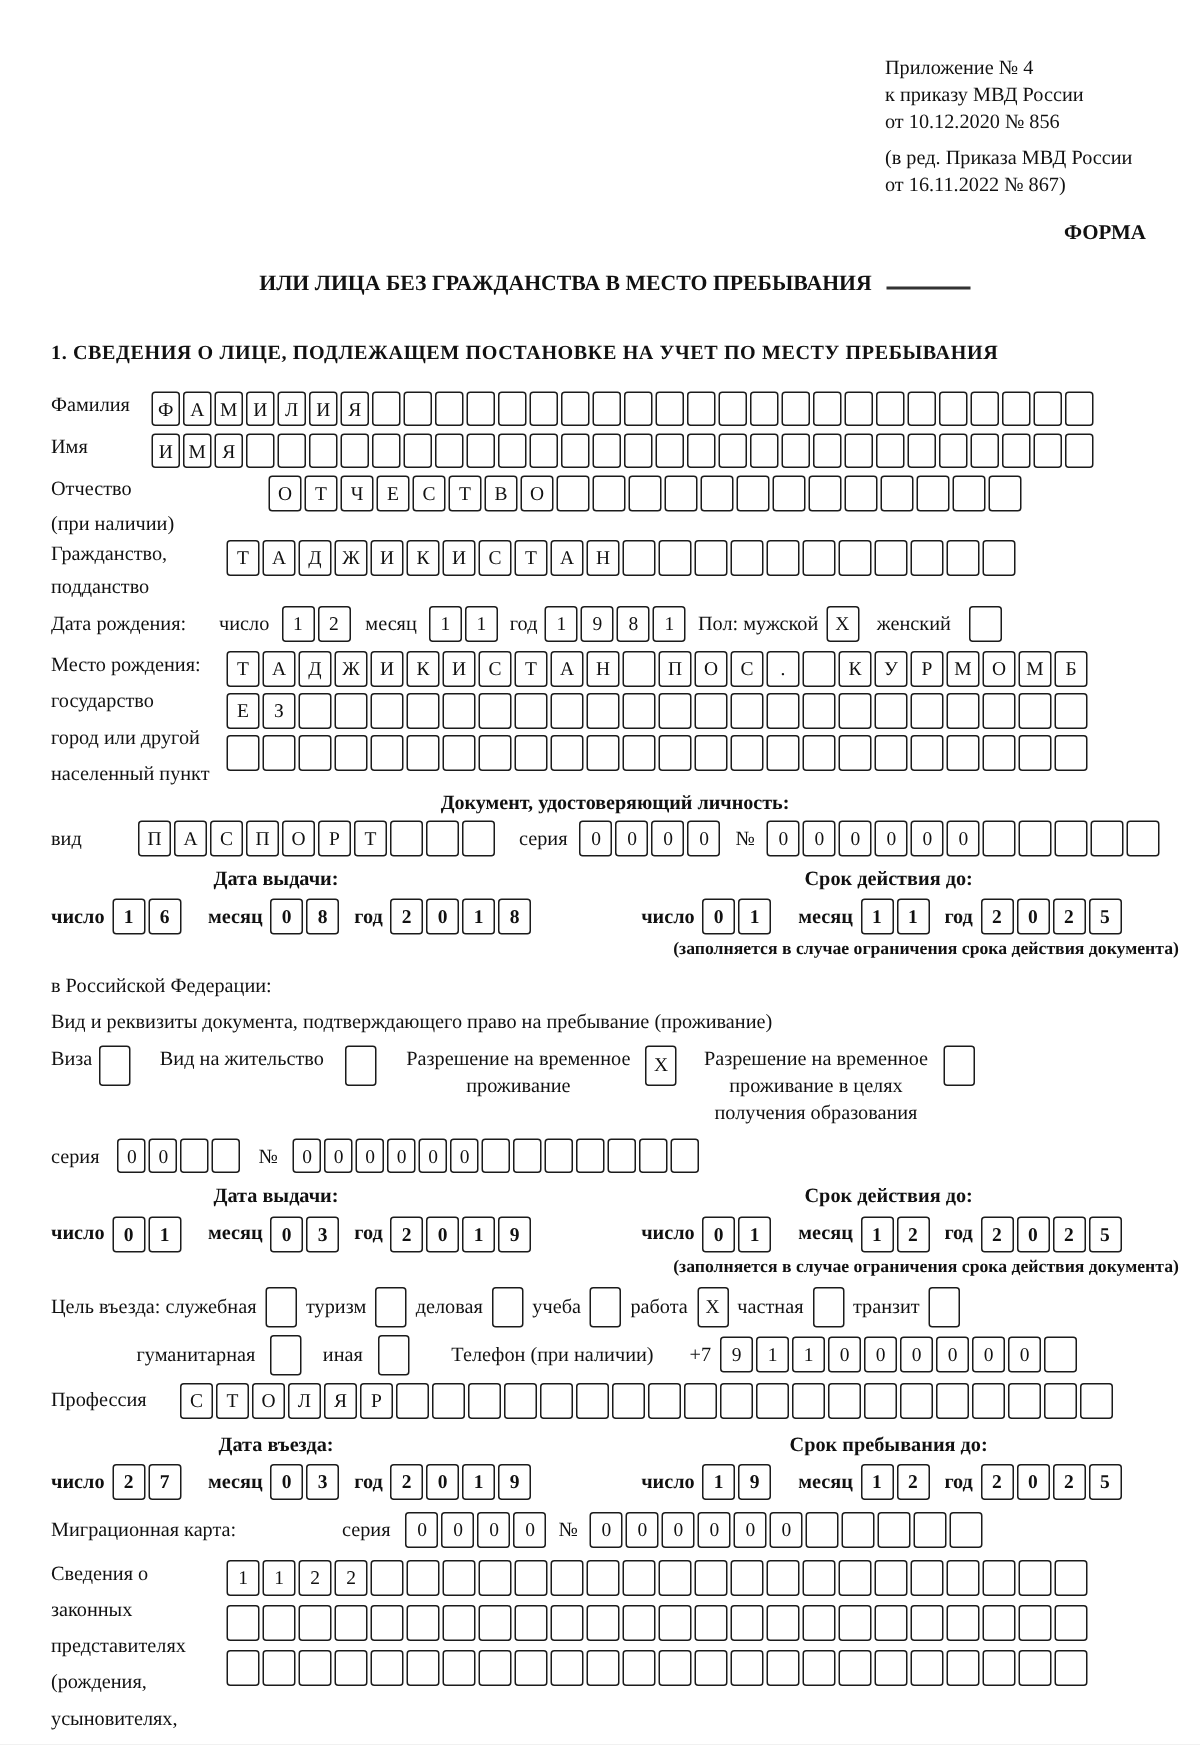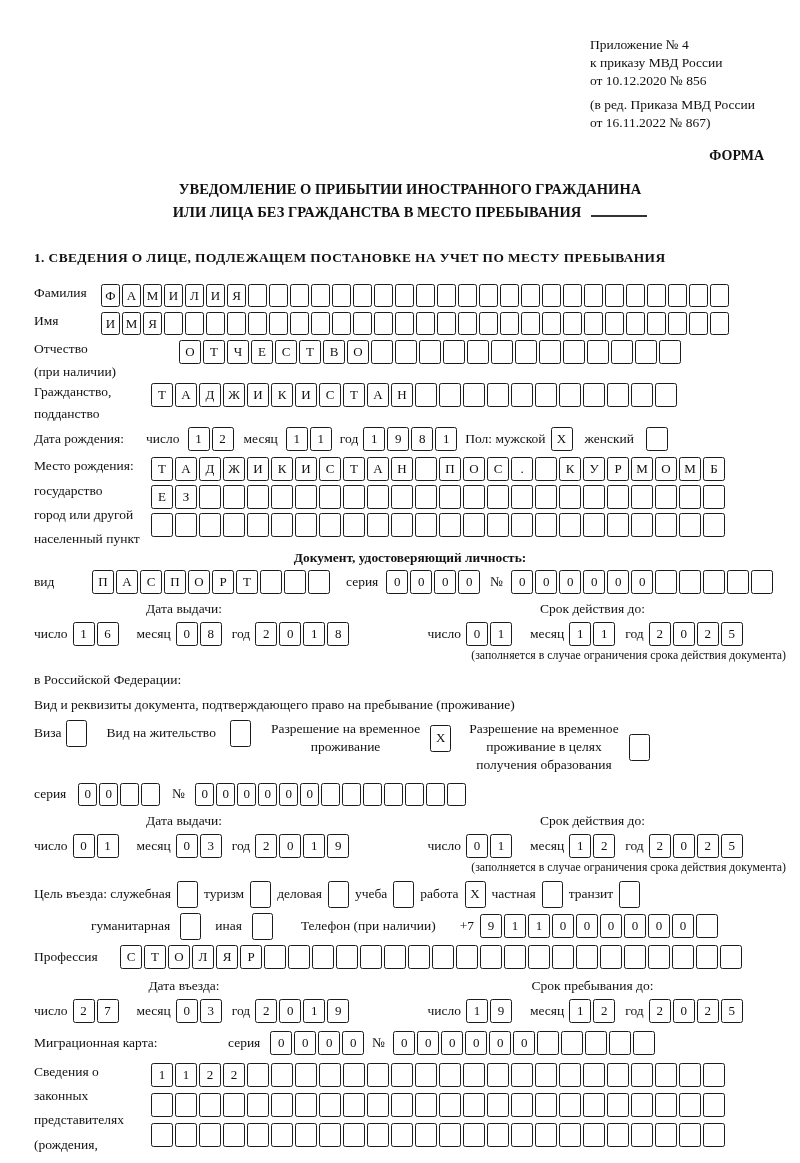--- a/index.html
+++ b/index.html
@@ -17,27 +17,27 @@
     width:19px; height:23px; border:1.7px solid #1b1b1b; border-radius:2.5px;
     display:flex; align-items:center; justify-content:center;
     font-size:13px; flex:none; background:#fff;
   }
   .boxes.l .box { width:22px; height:24px; }
   .boxes.cb .box { width:21px; height:27px; }
   .b { font-weight:bold; }
   .center { text-align:center; }
   .right { text-align:right; }
   .col { display:flex; flex-direction:column; }
-  .datecols { display:flex; width:100%; }
+  .datecols { display:flex; width:100%;font-weight:bold; }
   .dcl { width:47%; }
   .dcr { width:53%; }
   .daterow { display:flex; align-items:center; }
   .daterow .lbl { margin-right:5px; }
   .daterow .boxes { margin-right:10px; }
-  .cbgroup { display:flex; align-items:center; }
+  .cbgroup { display:flex; align-items:flex-start; }
   .mt2{margin-top:2px}.mt4{margin-top:4px}.mt5{margin-top:5px}.mt6{margin-top:6px}
   .mt8{margin-top:8px}
   .mt14{margin-top:14px}.mt16{margin-top:16px}.mt18{margin-top:18px}.mt26{margin-top:26px}
   .underline-blank { display:inline-block; width:56px; border-bottom:2px solid #333; height:14px; margin-left:10px; }
 </style>
 </head>
 <body>
 
 <div class="page">
 
@@ -47,21 +47,20 @@
       <div>к приказу МВД России</div>
       <div>от 10.12.2020 № 856</div>
       <div class="mt5">(в ред. Приказа МВД России</div>
       <div>от 16.11.2022 № 867)</div>
     </div>
   </div>
 
   <div class="right b mt16" style="font-size:14px; padding-right:22px;">ФОРМА</div>
 
   <div class="center b mt14" style="font-size:14.5px; line-height:1.6;">
-    <div>УВЕДОМЛЕНИЕ О ПРИБЫТИИ ИНОСТРАННОГО ГРАЖДАНИНА</div>
     <div>
       <span>ИЛИ ЛИЦА БЕЗ ГРАЖДАНСТВА В МЕСТО ПРЕБЫВАНИЯ</span><span class="underline-blank"></span>
     </div>
   </div>
 
   <div class="b mt26" style="font-size:13.4px; letter-spacing:0.4px;">1. СВЕДЕНИЯ О ЛИЦЕ, ПОДЛЕЖАЩЕМ ПОСТАНОВКЕ НА УЧЕТ ПО МЕСТУ ПРЕБЫВАНИЯ</div>
 
   <div class="frow mt18">
     <div class="lbl" style="width:67px;">Фамилия</div>
     <div class="boxes">

